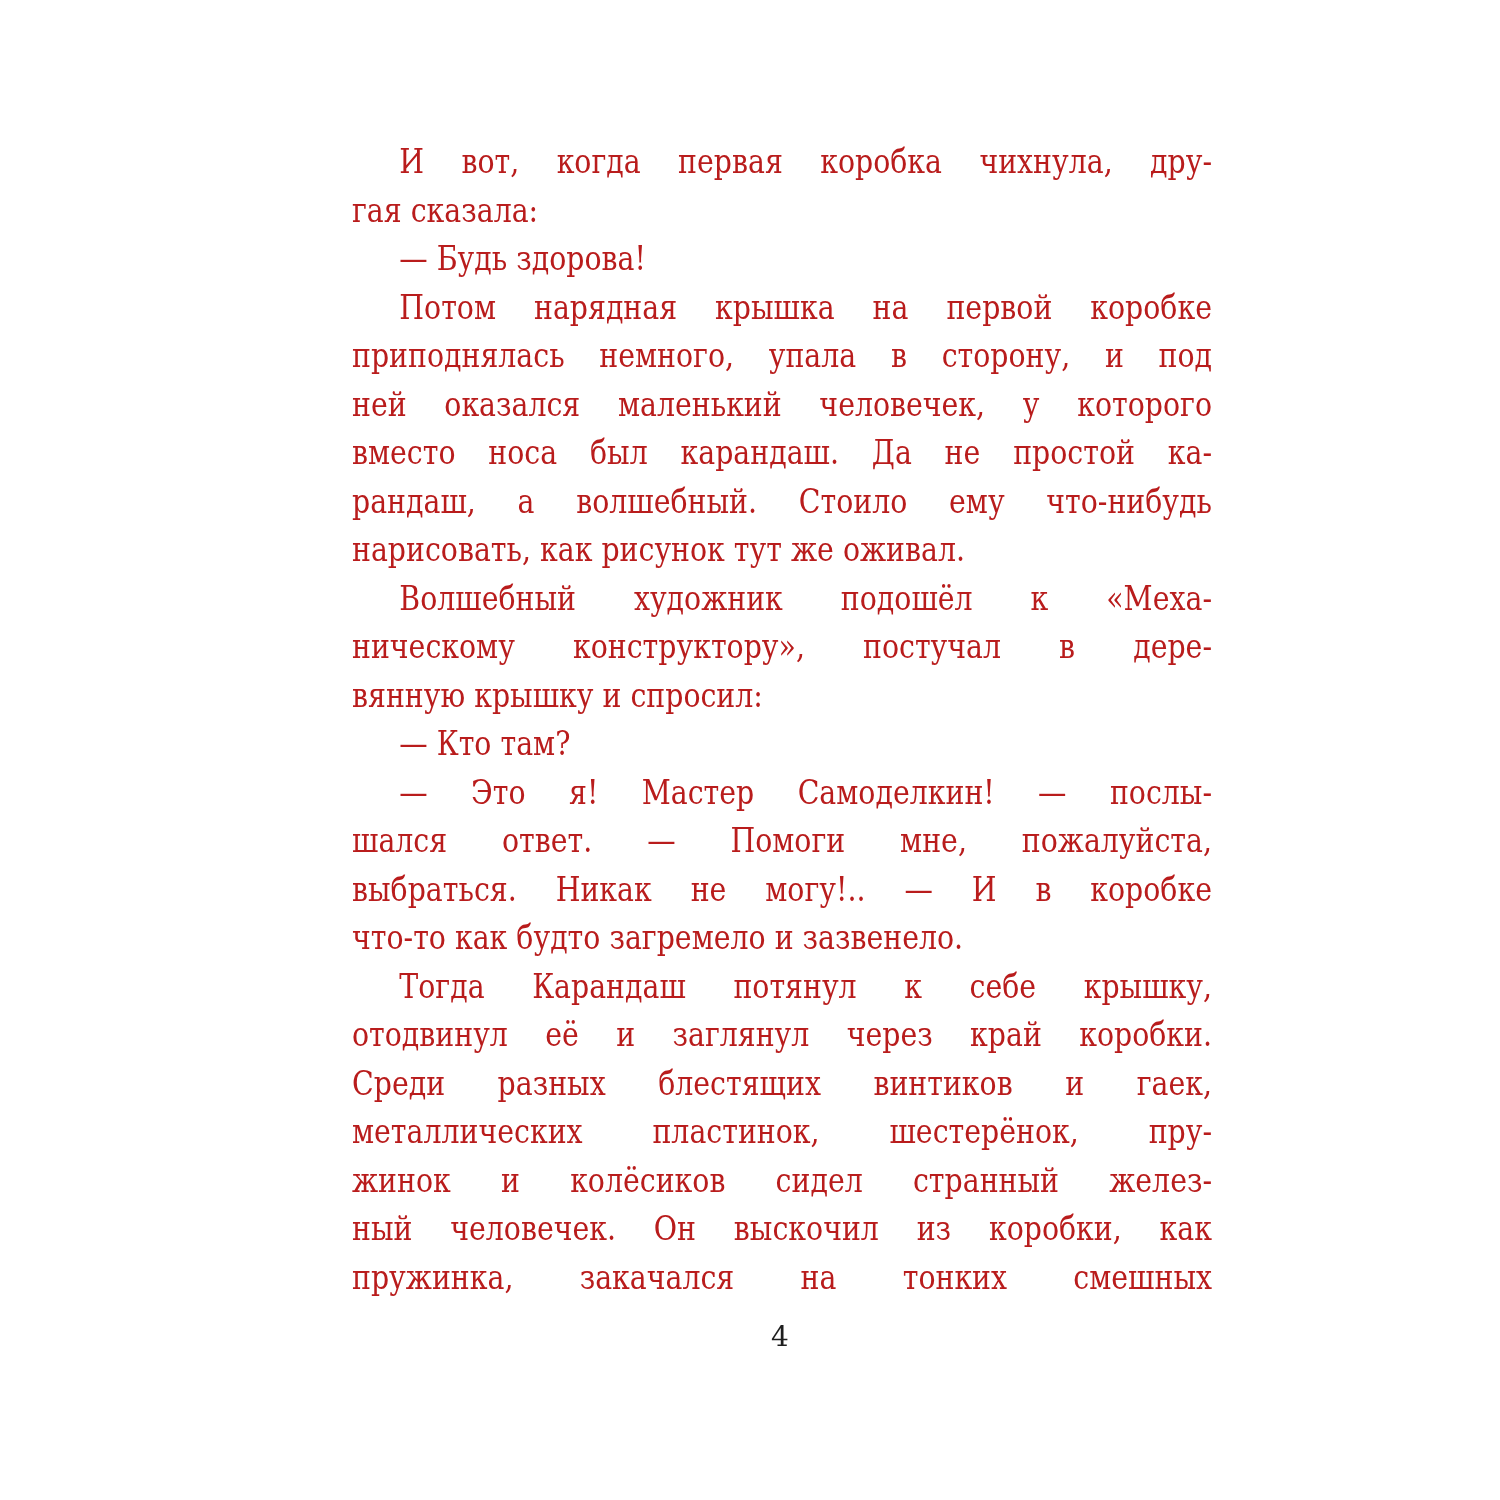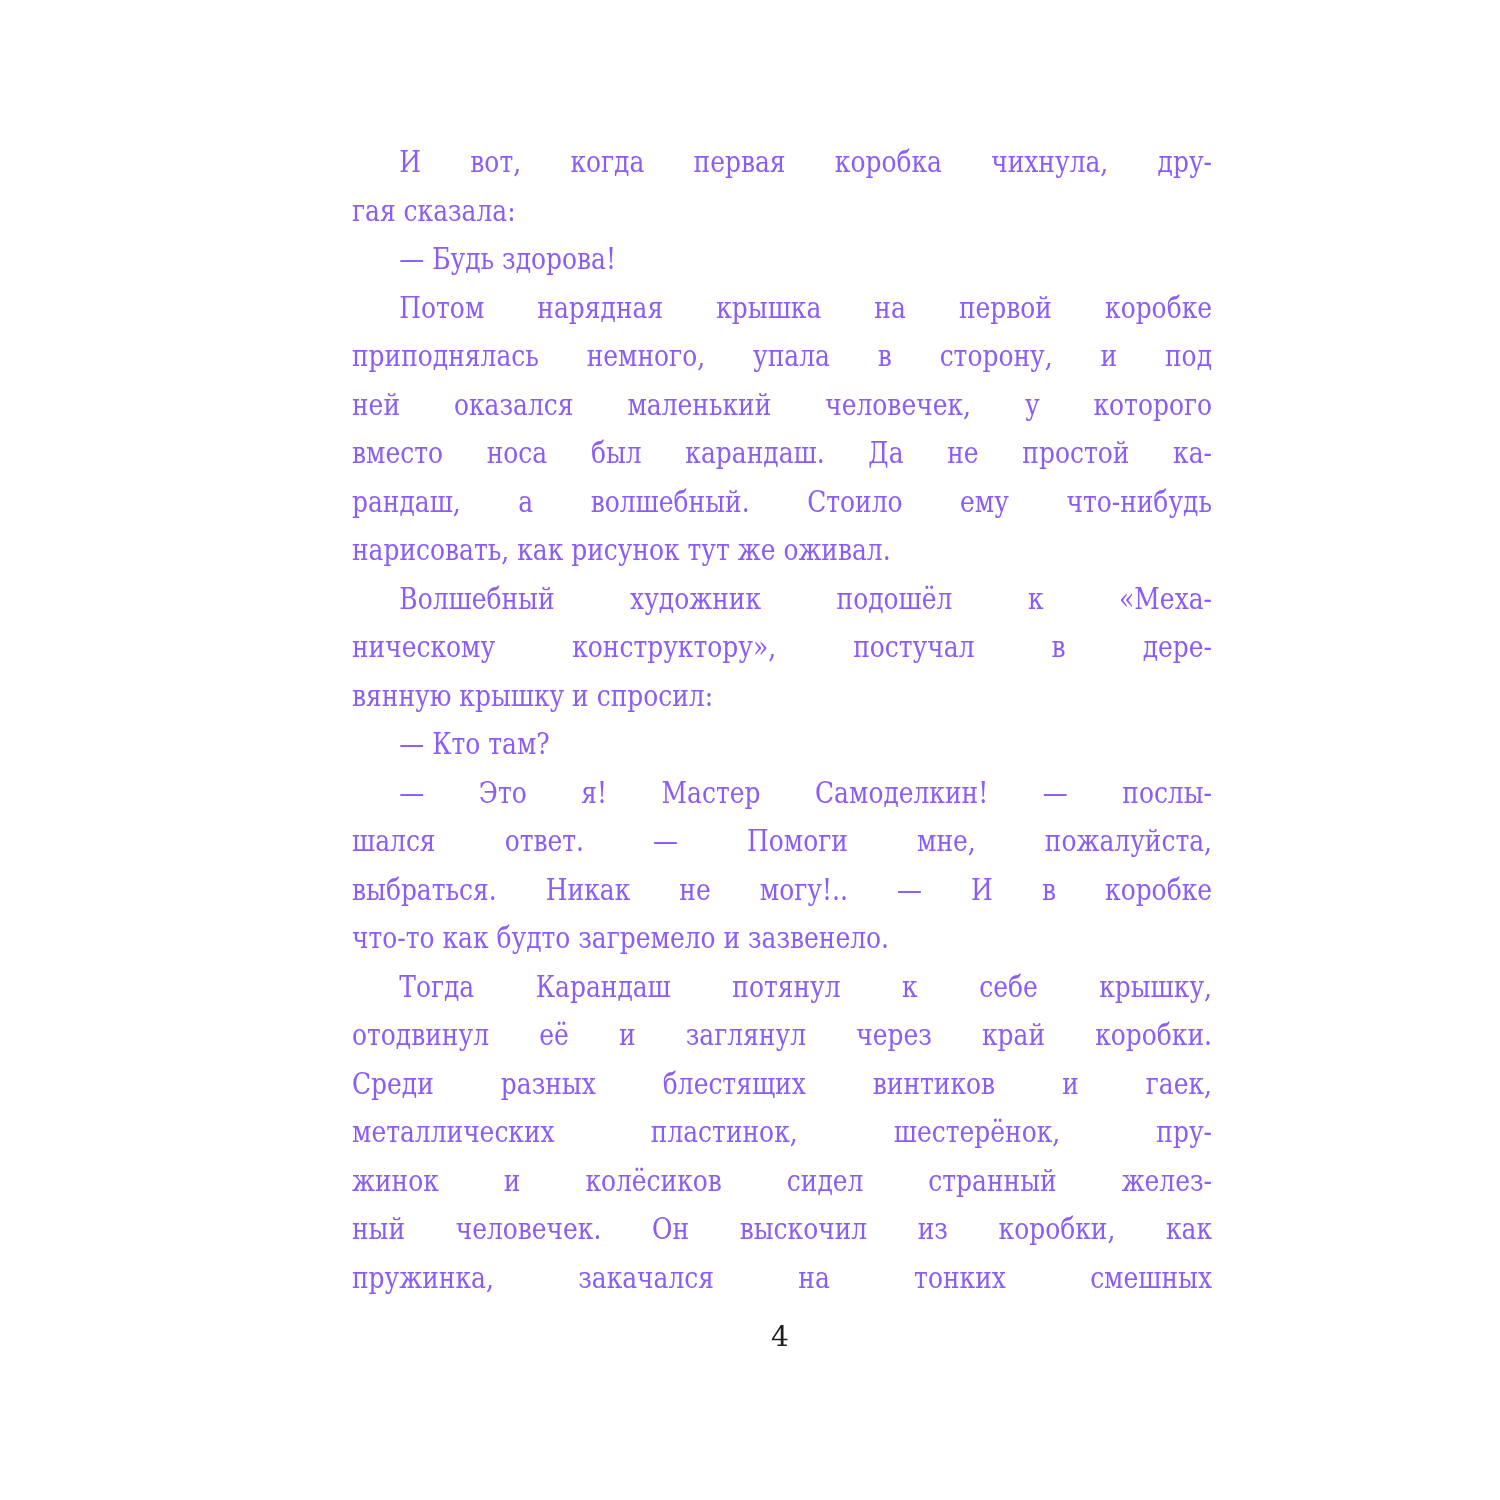--- a/index.html
+++ b/index.html
@@ -3,23 +3,23 @@
 <meta charset="utf-8">
 <style>
   html, body { margin: 0; padding: 0; background: #ffffff; }
   body { width: 1500px; height: 1500px; position: relative; overflow: hidden; }
   .page-text {
     position: absolute;
     left: 352px;
     top: 138px;
     width: 860px;
     font-family: "DejaVu Serif", "Liberation Serif", serif;
-    font-size: 29px;
+    font-size: 33px;
     line-height: 48.5px;
-    color: #8b5cf6;
+    color: #b91c1c;
   }
   .line {
     display: block;
     height: 48.5px;
     white-space: nowrap;
     text-align: justify;
     text-align-last: justify;
     transform-origin: left center;
     transform: scaleX(0.86);
     width: calc(860px / 0.86);

